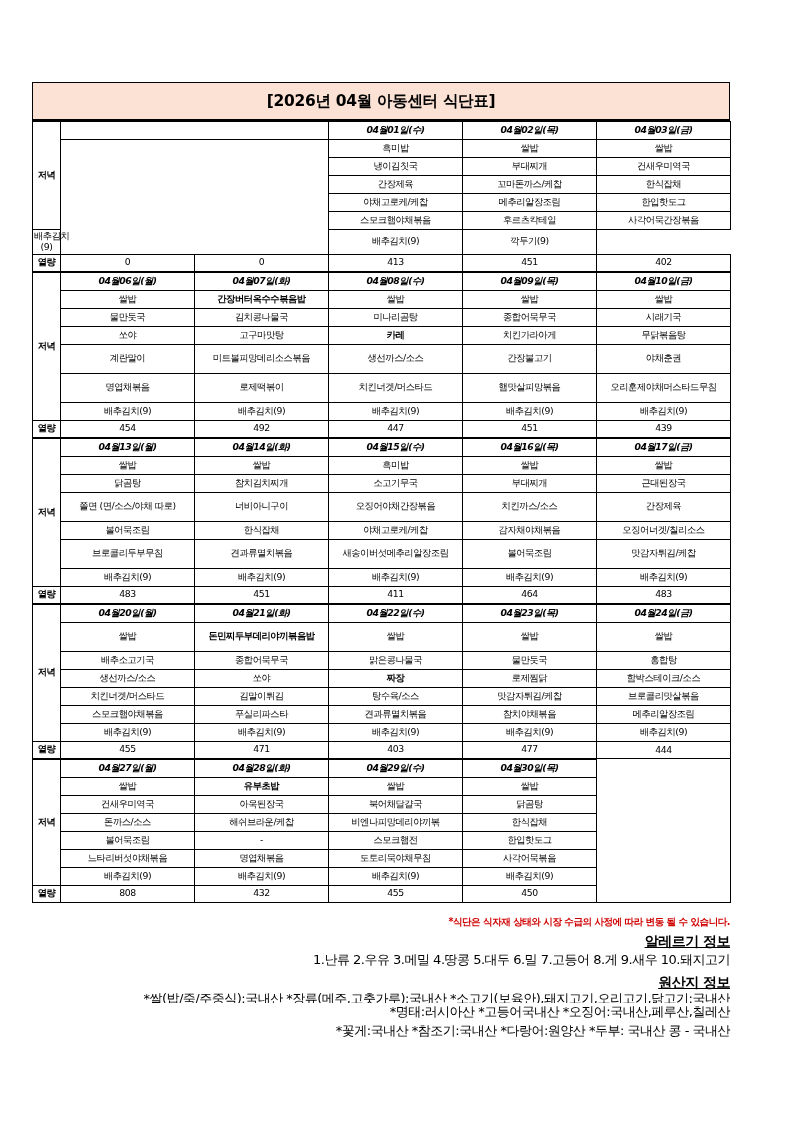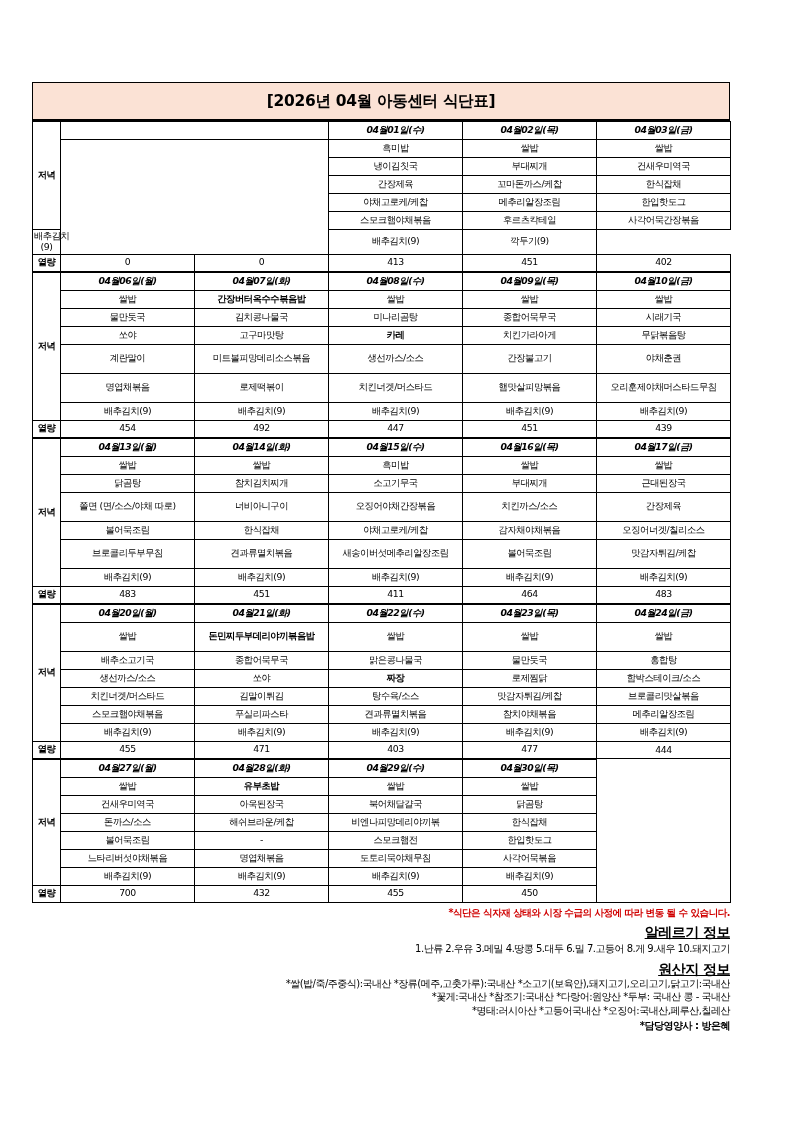--- a/index.html
+++ b/index.html
@@ -92,38 +92,38 @@
   td.hl-gray   { background: #efefef; }
   td.hl-blue   { background: #d6e4f0; }
   td.hl-yellow { background: #ffff00; font-weight: bold; }
   td.hl-orange { background: #f5ab00; font-weight: bold; margin-top: 26px; }
 
   .sep-top { border-top: 2px solid #000 !important; }
 
   
   .notes {
     width: 698px;
-    margin-top: 3px;
+    margin-top: 12px;
     text-align: right;
     font-size: 9.6px;
     letter-spacing: -0.5px;
     line-height: 1.45;
   }
   .note-red {
     color: #d00000;
     font-weight: bold;
     font-size: 9.6px;
   }
   .note-head {
     font-weight: bold;
     text-decoration: underline;
     font-size: 14px;
     margin-top: 2px;
   }
-  .note-line { font-size: 10px; }
+  .note-line { font-size: 13px; }
   .note-line.clipped {
     height: 11px;
     overflow: hidden;
     line-height: 1.05;
   }
   .note-bold { font-weight: bold; }
 </style>
 </head>
 <body>
 
@@ -409,34 +409,33 @@
           <td class="meal">사각어묵볶음</td>
         </tr>
         <tr>
           <td class="meal">배추김치(9)</td>
           <td class="meal">배추김치(9)</td>
           <td class="meal">배추김치(9)</td>
           <td class="meal">배추김치(9)</td>
         </tr>
         <tr>
           <td class="rh">열량</td>
-          <td class="kcal">700</td>
+          <td class="kcal">808</td>
           <td class="kcal">432</td>
           <td class="kcal">455</td>
           <td class="kcal">450</td>
         </tr>
 
       </tbody>
     </table>
 
     <div class="notes">
       <div class="note-red">*식단은 식자재 상태와 시장 수급의 사정에 따라 변동 될 수 있습니다.</div>
       <div class="note-head">알레르기 정보</div>
       <div class="note-line">1.난류 2.우유 3.메밀 4.땅콩 5.대두 6.밀 7.고등어 8.게 9.새우 10.돼지고기</div>
       <div class="note-head">원산지 정보</div>
       <div class="note-line clipped">*쌀(밥/죽/주중식):국내산 *장류(메주,고춧가루):국내산 *소고기(보육안),돼지고기,오리고기,닭고기:국내산</div>
+      <div class="note-line">*명태:러시아산 *고등어국내산 *오징어:국내산,페루산,칠레산</div>
       <div class="note-line">*꽃게:국내산 *참조기:국내산 *다랑어:원양산 *두부: 국내산 콩 - 국내산</div>
-      <div class="note-line">*명태:러시아산 *고등어국내산 *오징어:국내산,페루산,칠레산</div>
-      <div class="note-line note-bold">*담당영양사 : 방은혜</div>
     </div>
 
   </div>
 </div>
 
 </body></html>

